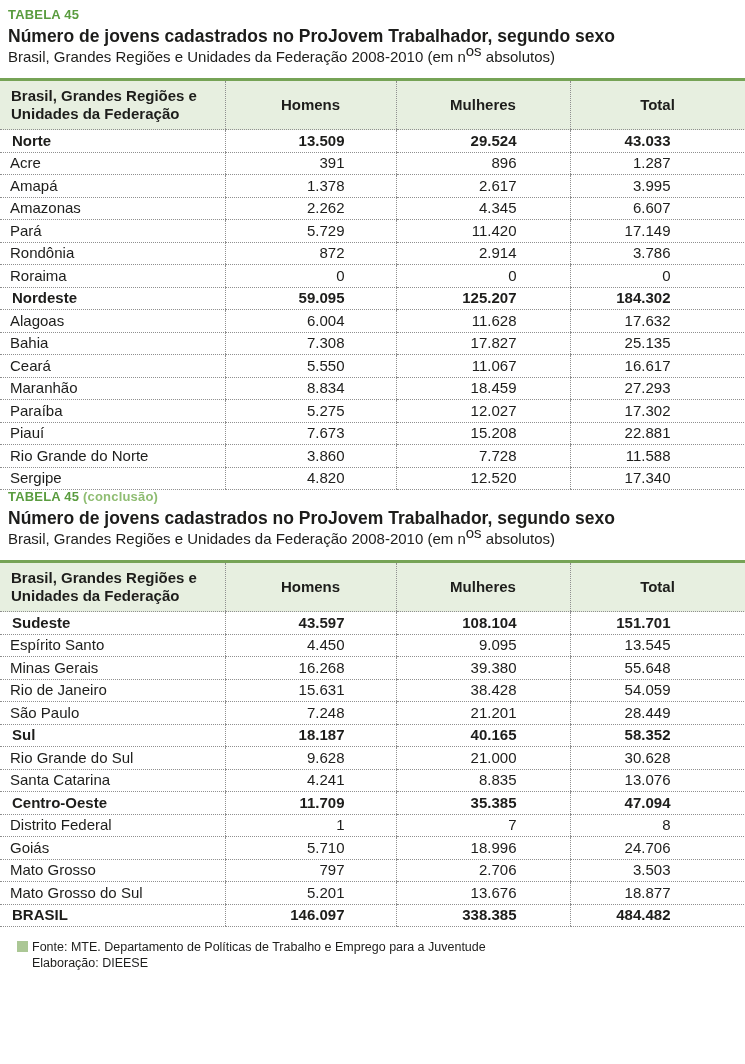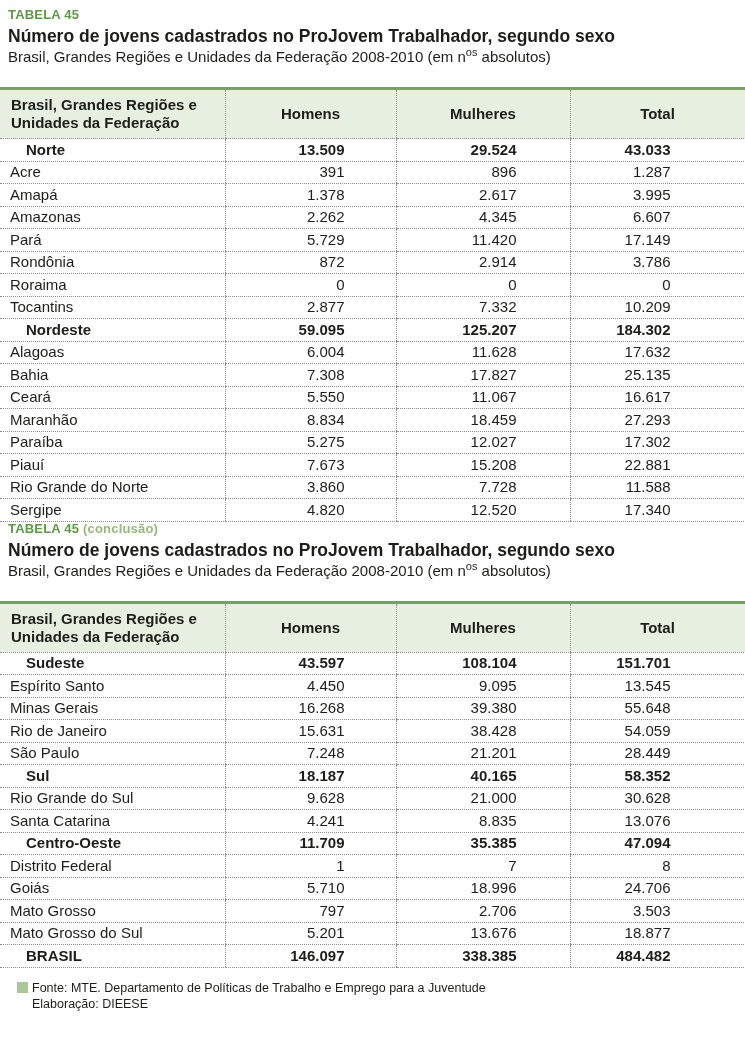--- a/index.html
+++ b/index.html
@@ -18,24 +18,24 @@
   }
   .table-label .label-suffix { color:#8fbd72; font-weight:bold; }
   .doc-title {
     margin-top:4px; font-size:17.5px; font-weight:bold;
     line-height:20px; color:#1d1d1b;
   }
   .doc-subtitle {
     margin-top:2px; font-size:15px; font-weight:normal;
     line-height:18px; color:#1d1d1b;
   }
-  .doc-subtitle sup { font-size:11px; line-height:0;text-align:right; }
+  .doc-subtitle sup { font-size:15px; line-height:0;text-align:right; }
 
   table.data-table {
-    margin-top:21px;
+    margin-top:12px;
     width:745px; table-layout:fixed;
     border-collapse:collapse;
     border-top:3px solid #76a356;
   }
   table.data-table thead tr { height:50px; }
   table.data-table thead th {
     background:#e7efe0;
     font-size:15px; font-weight:bold; line-height:18px;
     border-bottom:1px dotted #8f8f8f;
     vertical-align:middle;
@@ -53,21 +53,21 @@
   table.data-table th:nth-child(4),
   table.data-table td:nth-child(4) { border-right:1px dotted #8f8f8f; }
 
   table.data-table tbody tr { height:22.5px; }
   table.data-table tbody td {
     font-size:15px; line-height:16px;
     border-bottom:1px dotted #8f8f8f;
     vertical-align:middle;
     white-space:nowrap; overflow:hidden;
   }
-  td.label-cell { text-align:left; padding-left:26px; }
+  td.label-cell { text-align:left; padding-left:12px; }
   td.label-cell.indent { padding-left:10px; }
   td.num-cell { text-align:right; }
   td.num-cell:nth-child(2) { padding-right:51px; }
   td.num-cell:nth-child(3) { padding-right:53px; }
   td.num-cell:nth-child(4) { padding-right:74px; }
   tr.bold-row td { font-weight:bold; }
 
   .section-2 { }
 
   .source-footer {
@@ -144,26 +144,20 @@
         <td class="num-cell">872</td>
         <td class="num-cell">2.914</td>
         <td class="num-cell">3.786</td>
       </tr>
       <tr>
         <td class="label-cell indent">Roraima</td>
         <td class="num-cell">0</td>
         <td class="num-cell">0</td>
         <td class="num-cell">0</td>
       </tr>
-      <tr>
-        <td class="label-cell indent">Tocantins</td>
-        <td class="num-cell">2.877</td>
-        <td class="num-cell">7.332</td>
-        <td class="num-cell">10.209</td>
-      </tr>
       <tr class="bold-row">
         <td class="label-cell">Nordeste</td>
         <td class="num-cell">59.095</td>
         <td class="num-cell">125.207</td>
         <td class="num-cell">184.302</td>
       </tr>
       <tr>
         <td class="label-cell indent">Alagoas</td>
         <td class="num-cell">6.004</td>
         <td class="num-cell">11.628</td>

